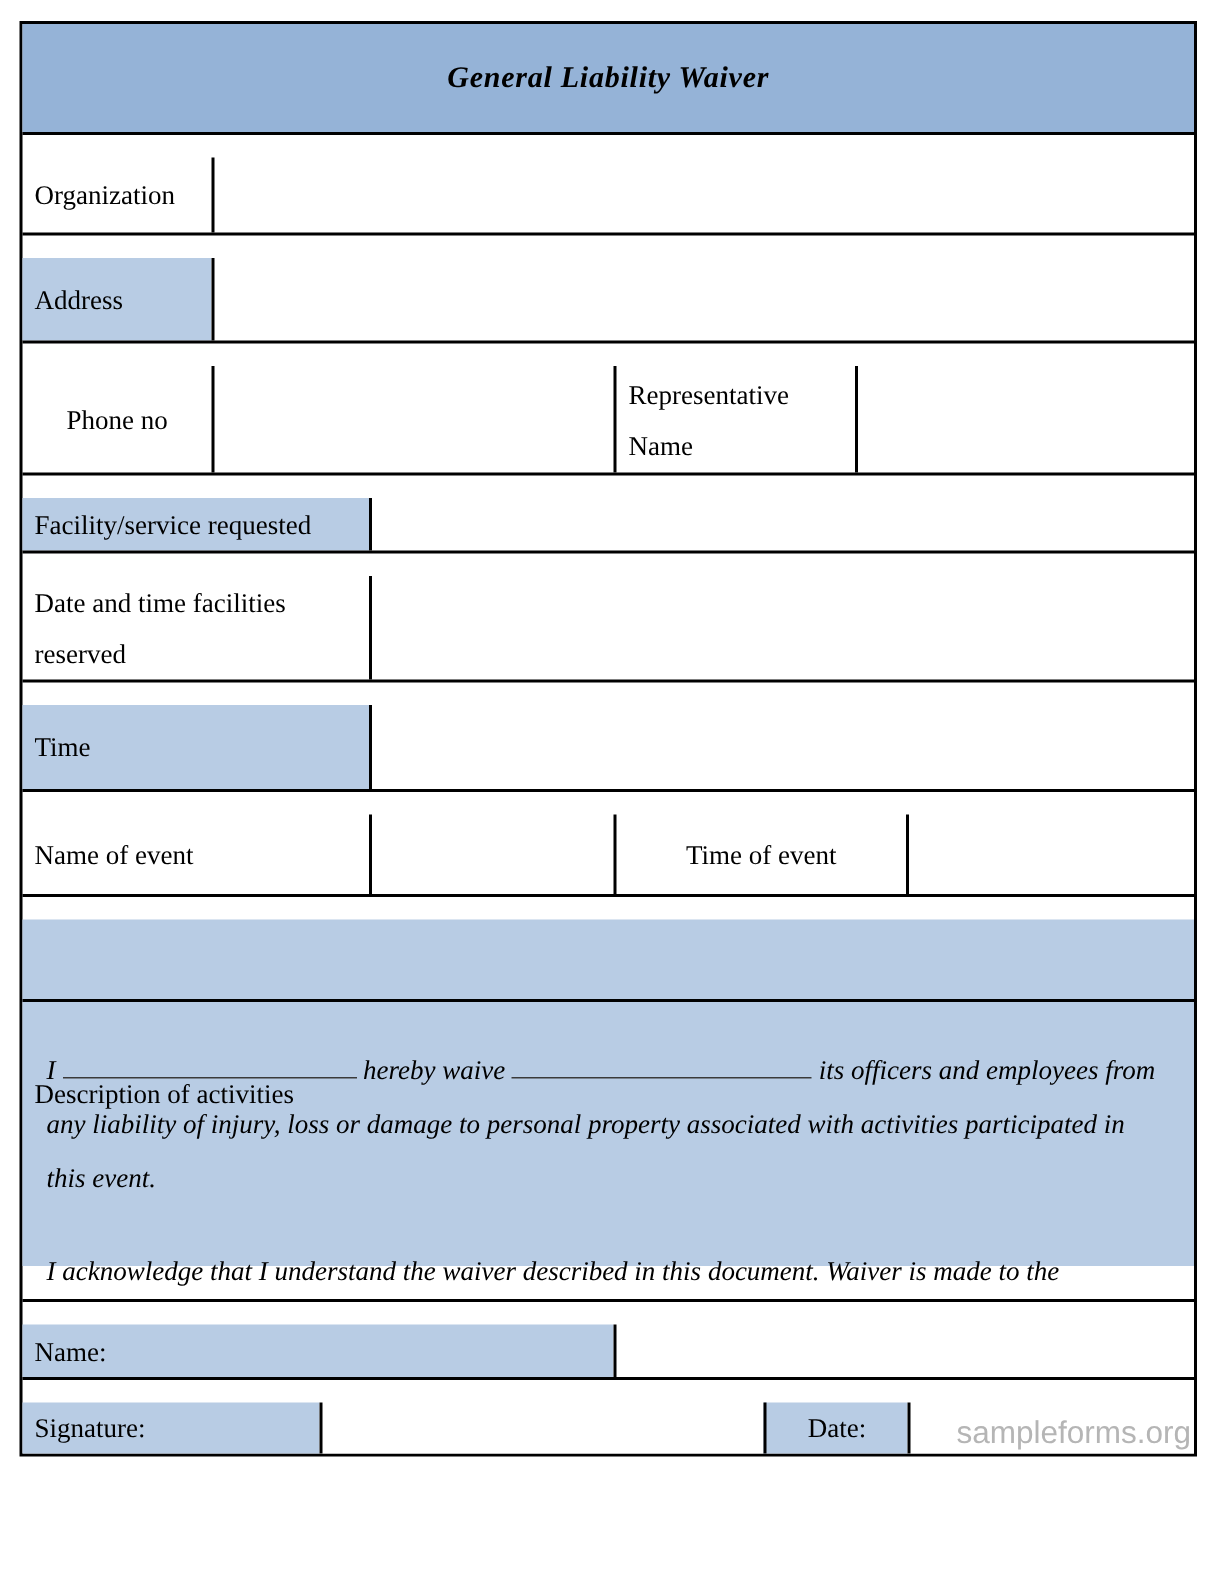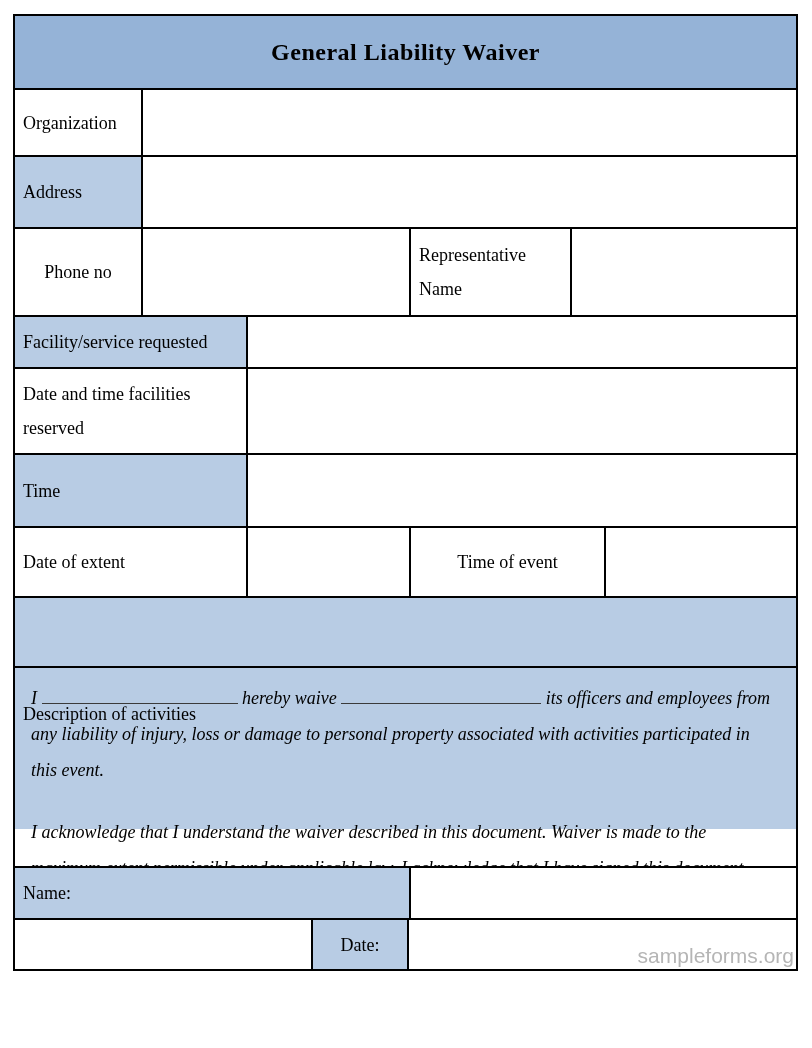--- a/index.html
+++ b/index.html
@@ -28,20 +28,21 @@
     box-sizing:border-box;
     border-top:2px solid var(--border);
   }
   .row:first-child{border-top:none;}
   .cell{
     box-sizing:border-box;
     border-left:2px solid var(--border);
     display:flex;align-items:center;
     font-size:18px;line-height:34px;
     overflow:hidden;
+    margin-top:15px;
   }
   .cell:first-child{border-left:none;}
   .label{padding:0 12px 0 8px;}
   .label.blue{background:var(--label-blue);}
   .center{justify-content:center;padding:2px;}
   .input{background:#ffffff;}
   
   .r-header{height:72px;background:var(--header-blue);
     display:flex;align-items:center;justify-content:center;}
   .r-org{height:67px;}
@@ -61,22 +62,23 @@
   .w-rep{flex:0 0 161px;}
   .w-label-b{flex:0 0 231px;}
   .w-doe-in{flex:0 0 163px;}
   .w-toe{flex:0 0 195px;}
   .w-name-blue{flex:0 0 394px;}
   .w-sig-blue{flex:0 0 198px;}
   .w-sig-in{flex:0 0 296px;}
   .w-date-blue{flex:0 0 96px;}
   .w-rest{flex:1 1 auto;}
   .title{
-    font-size:24px;font-weight:bold;letter-spacing:0.5px;
+    font-size:20px;font-weight:bold;letter-spacing:0.5px;
     font-family:"Liberation Serif", serif;
+    font-style:italic;
   }
   .para-cell{
     display:block;border:none;padding:12px 16px 0 16px;
     font-style:italic;font-size:18px;line-height:36px;
   }
   .para{margin:0;}
   .para + .para{margin-top:26px;}
   .blank{
     display:inline-block;height:1em;
     border-bottom:1.5px solid #3a3a3a;
@@ -129,21 +131,21 @@
       <div class="cell label w-label-b">Date and time facilities reserved</div>
       <div class="cell input w-rest"></div>
     </div>
 
     <div class="row r-event">
       <div class="cell label blue w-label-b">Time</div>
       <div class="cell input w-rest"></div>
     </div>
 
     <div class="row r-doe">
-      <div class="cell label w-label-b">Date of extent</div>
+      <div class="cell label w-label-b">Name of event</div>
       <div class="cell input w-doe-in"></div>
       <div class="cell label center w-toe">Time of event</div>
       <div class="cell input w-rest"></div>
     </div>
 
     <div class="row r-desc">
       <div class="cell label blue w-label-b">Description of activities</div>
       <div class="cell input w-rest"></div>
     </div>
 
@@ -157,20 +159,21 @@
         <p class="para">I acknowledge that I understand the waiver described in this document. Waiver is made to the maximum extent permissible under applicable law. I acknowledge that I have signed this document under my own free will.</p>
       </div>
     </div>
 
     <div class="row r-name">
       <div class="cell label blue w-name-blue">Name:</div>
       <div class="cell input w-rest"></div>
     </div>
 
     <div class="row r-sig">
+      <div class="cell label blue w-sig-blue">Signature:</div>
       <div class="cell input w-sig-in"></div>
       <div class="cell label blue center w-date-blue">Date:</div>
       <div class="cell input w-rest date-white">
         <span class="watermark">sampleforms.org</span>
       </div>
     </div>
 
   </div>
 </div>
 

